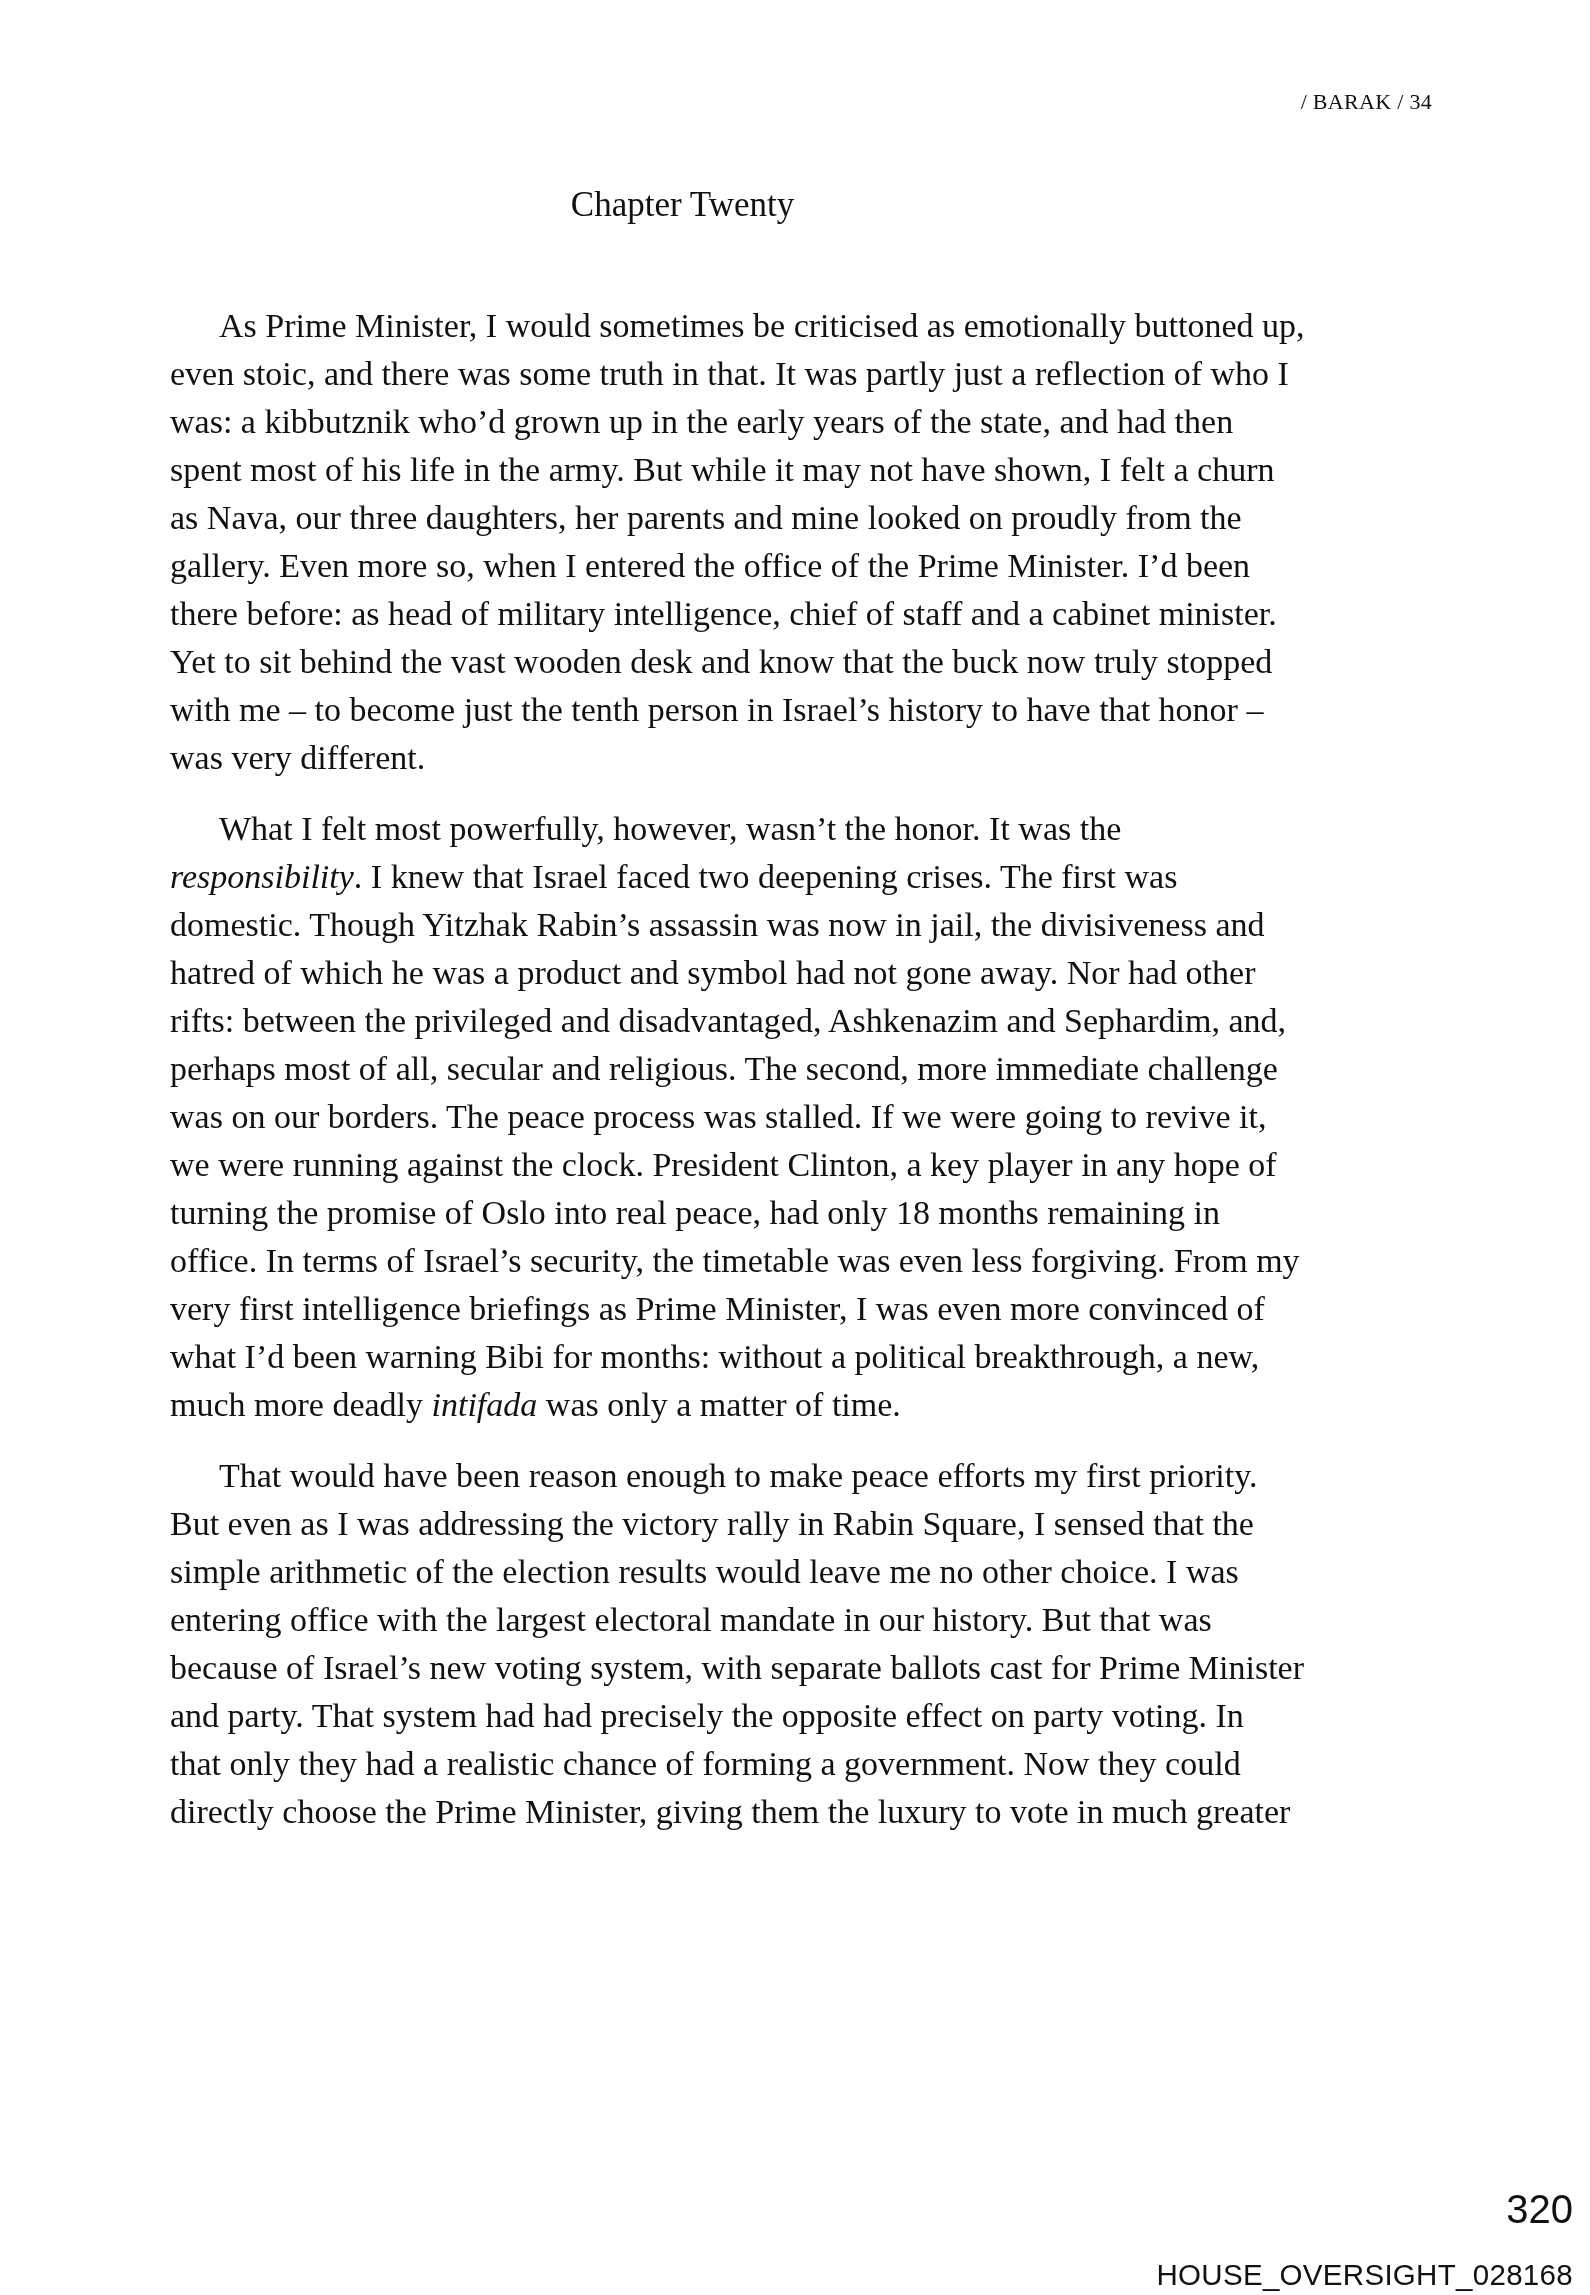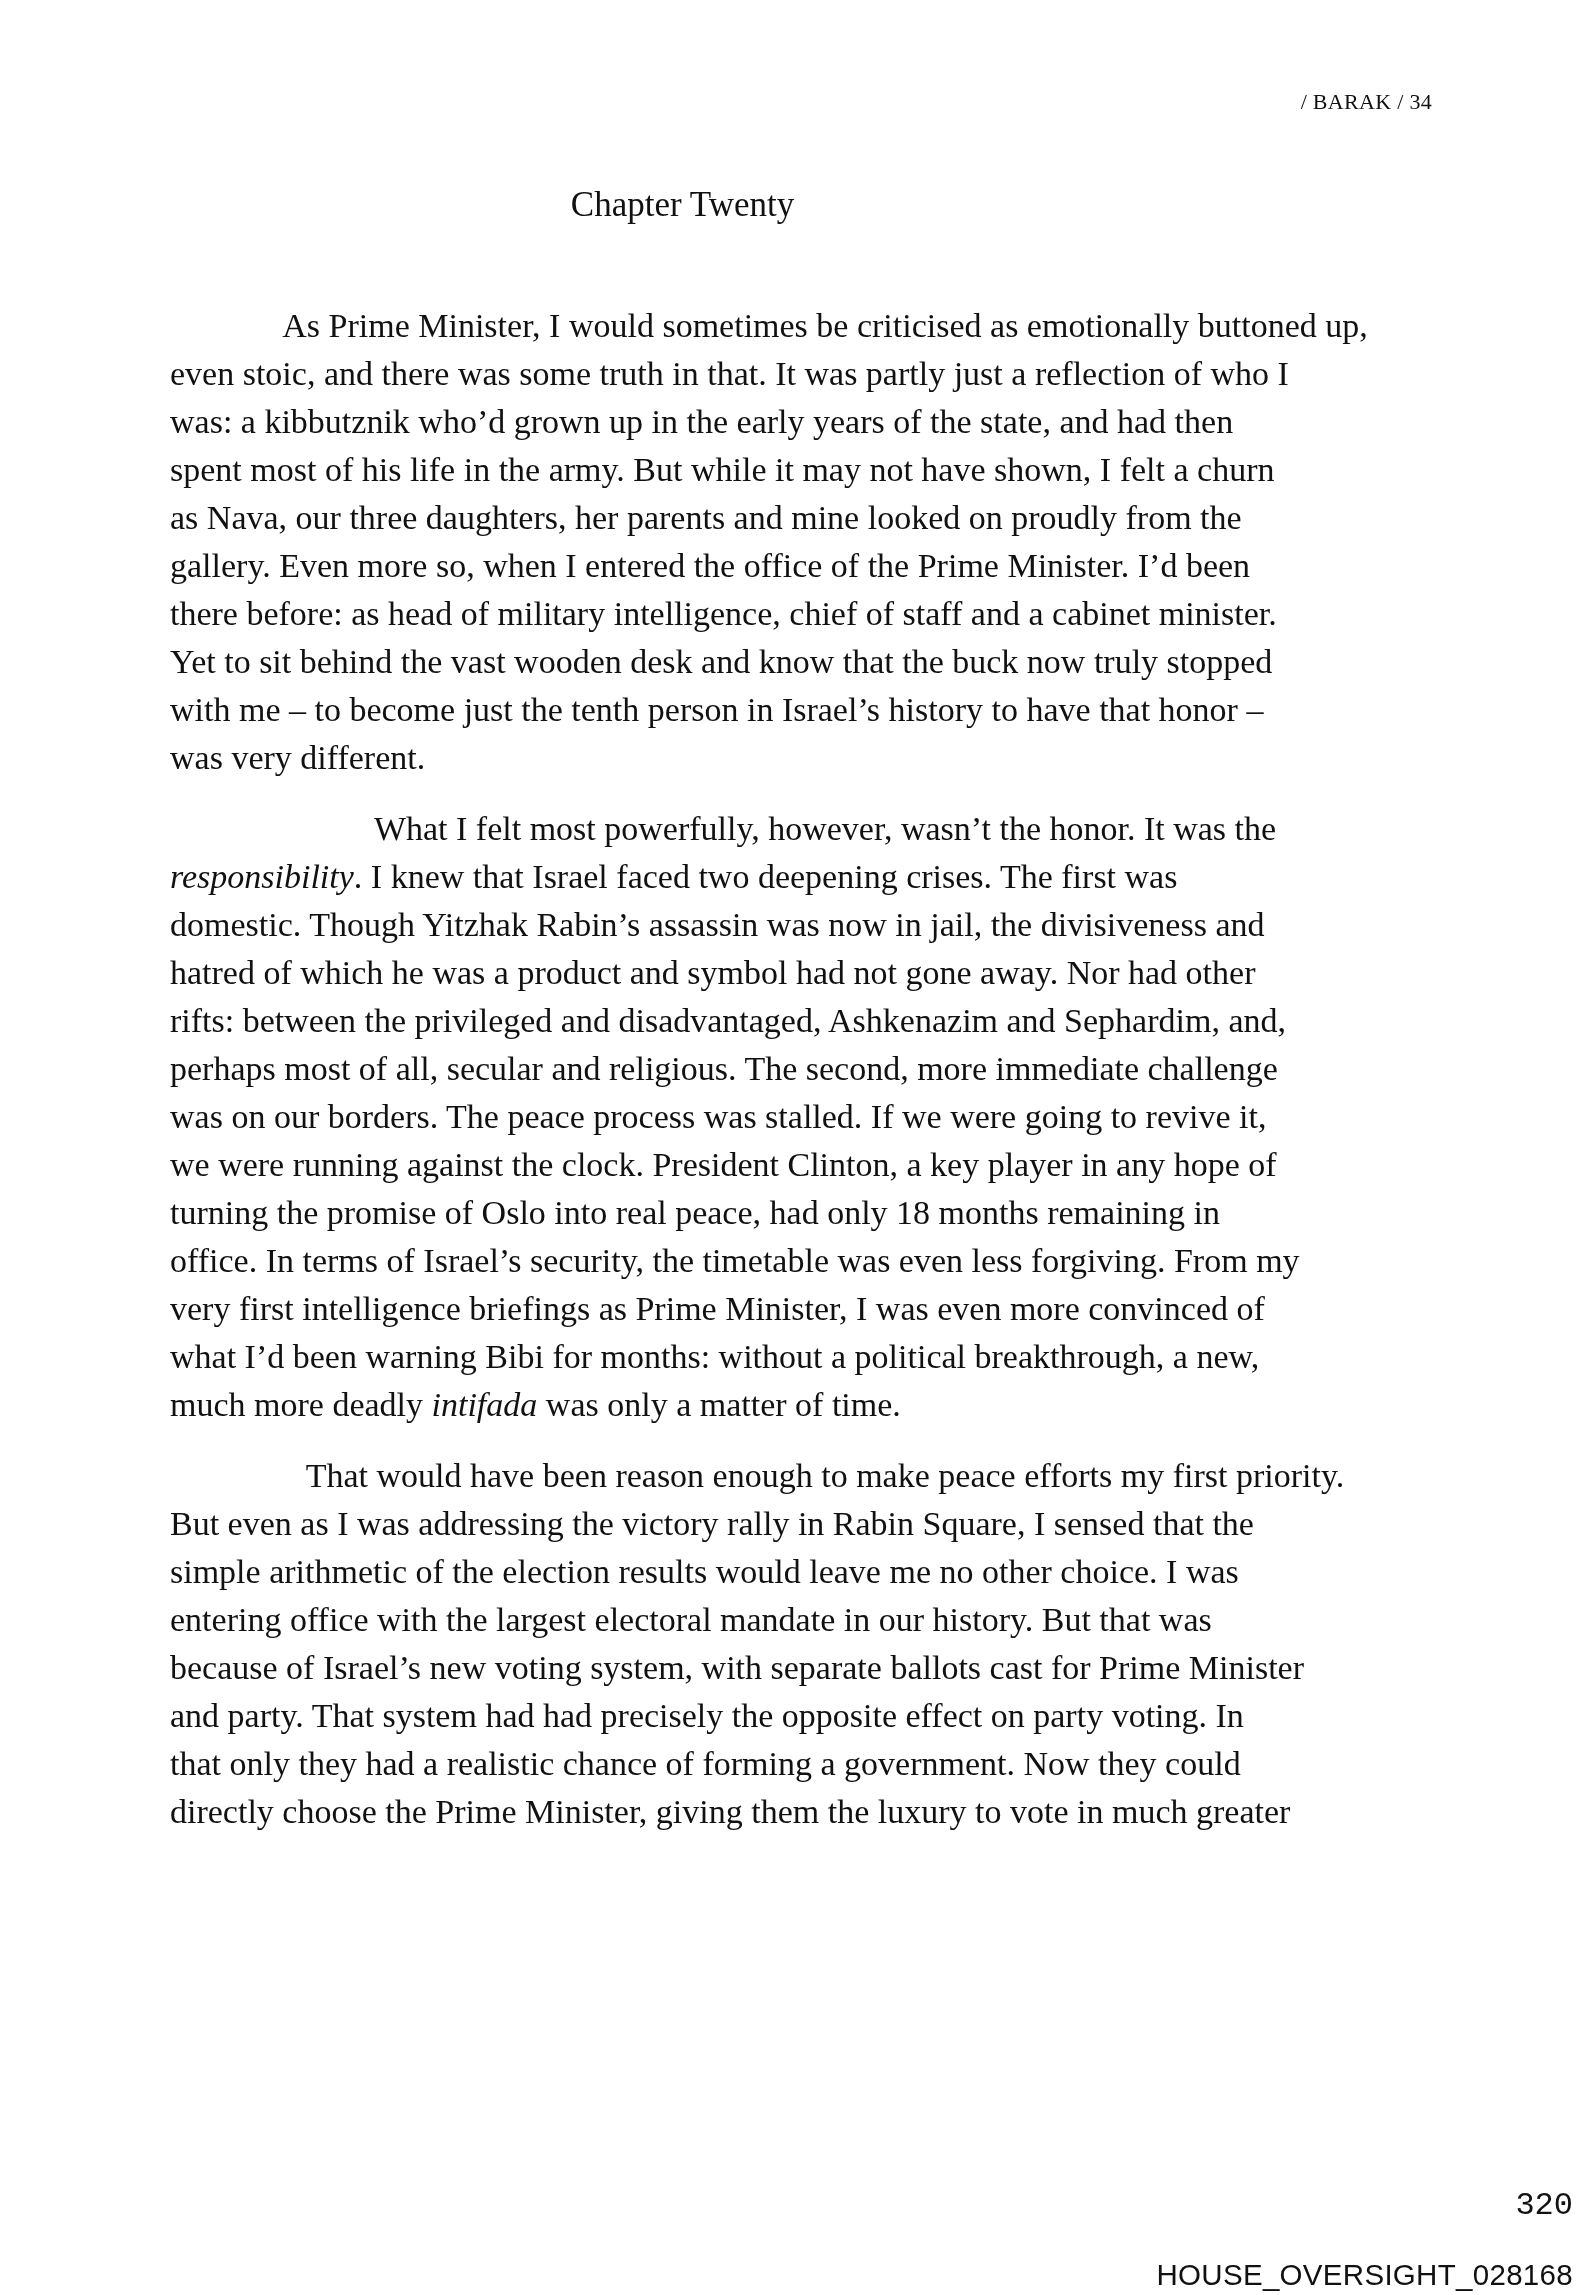--- a/index.html
+++ b/index.html
@@ -43,30 +43,29 @@
       text-indent: 49px;
       text-align: left;
       white-space: normal;
     }
     .line {
       display: block;
       white-space: nowrap;
     }
     .line.first {
       padding-left: 49px;
-      text-align: center;
     }
     .para.lines { text-indent: 0; }
     em { font-style: italic; }
     .page-number {
       position: absolute;
       top: 2187px;
       right: 18px;
-      font-family: Liberation Mono, monospace;
-      font-size: 32px;
+      font-family: Liberation Sans, sans-serif;
+      font-size: 40px;
     }
     .bates-stamp {
       position: absolute;
       top: 2258px;
       right: 18px;
       font-family: "Liberation Sans", "DejaVu Sans", sans-serif;
       font-size: 29.5px;
       letter-spacing: 0.3px;
       margin-left: 41px;
     }

